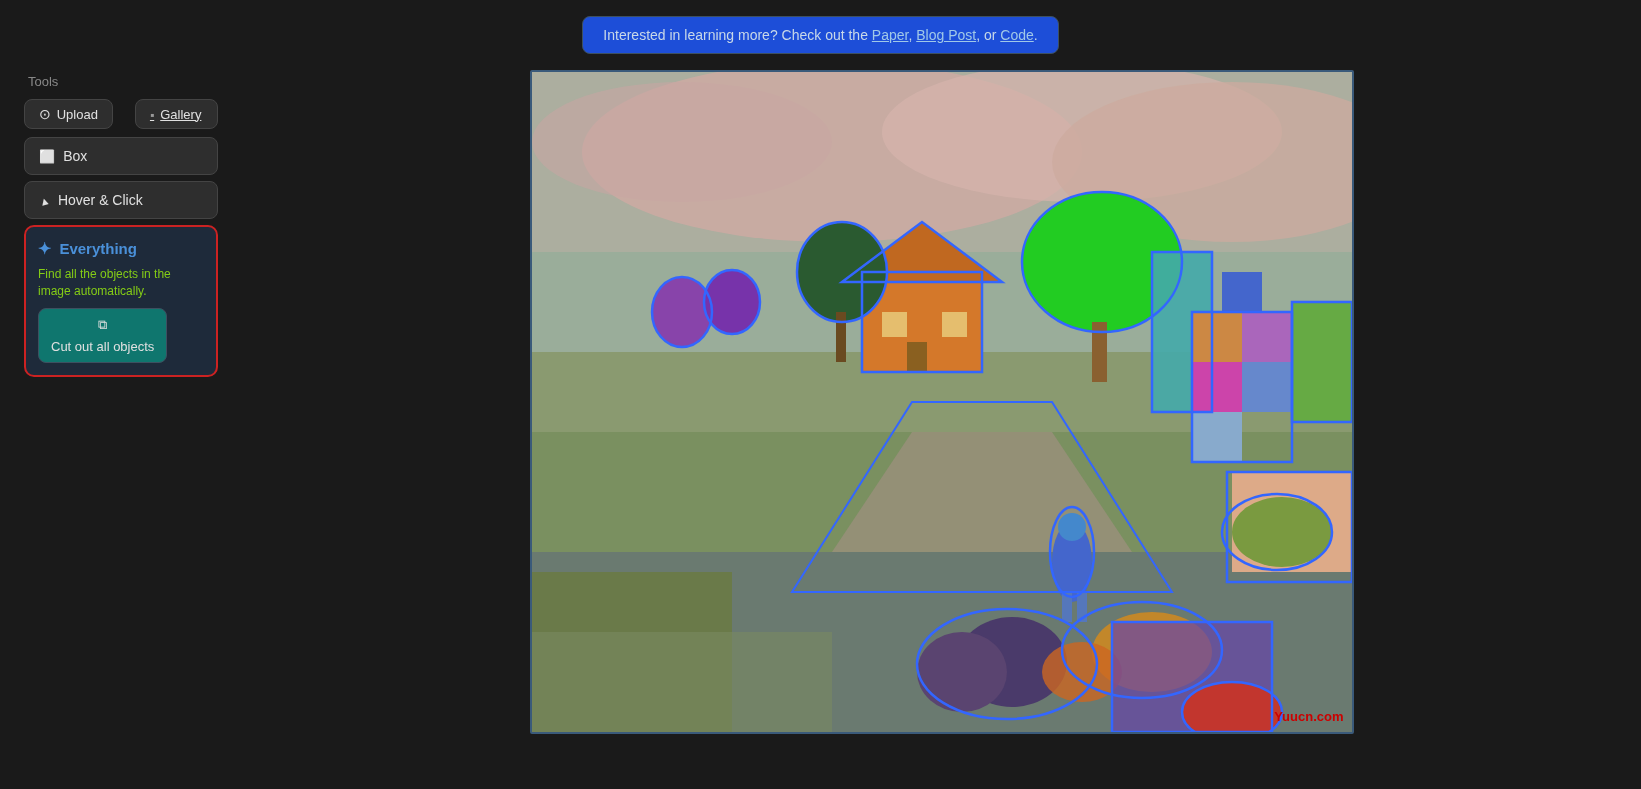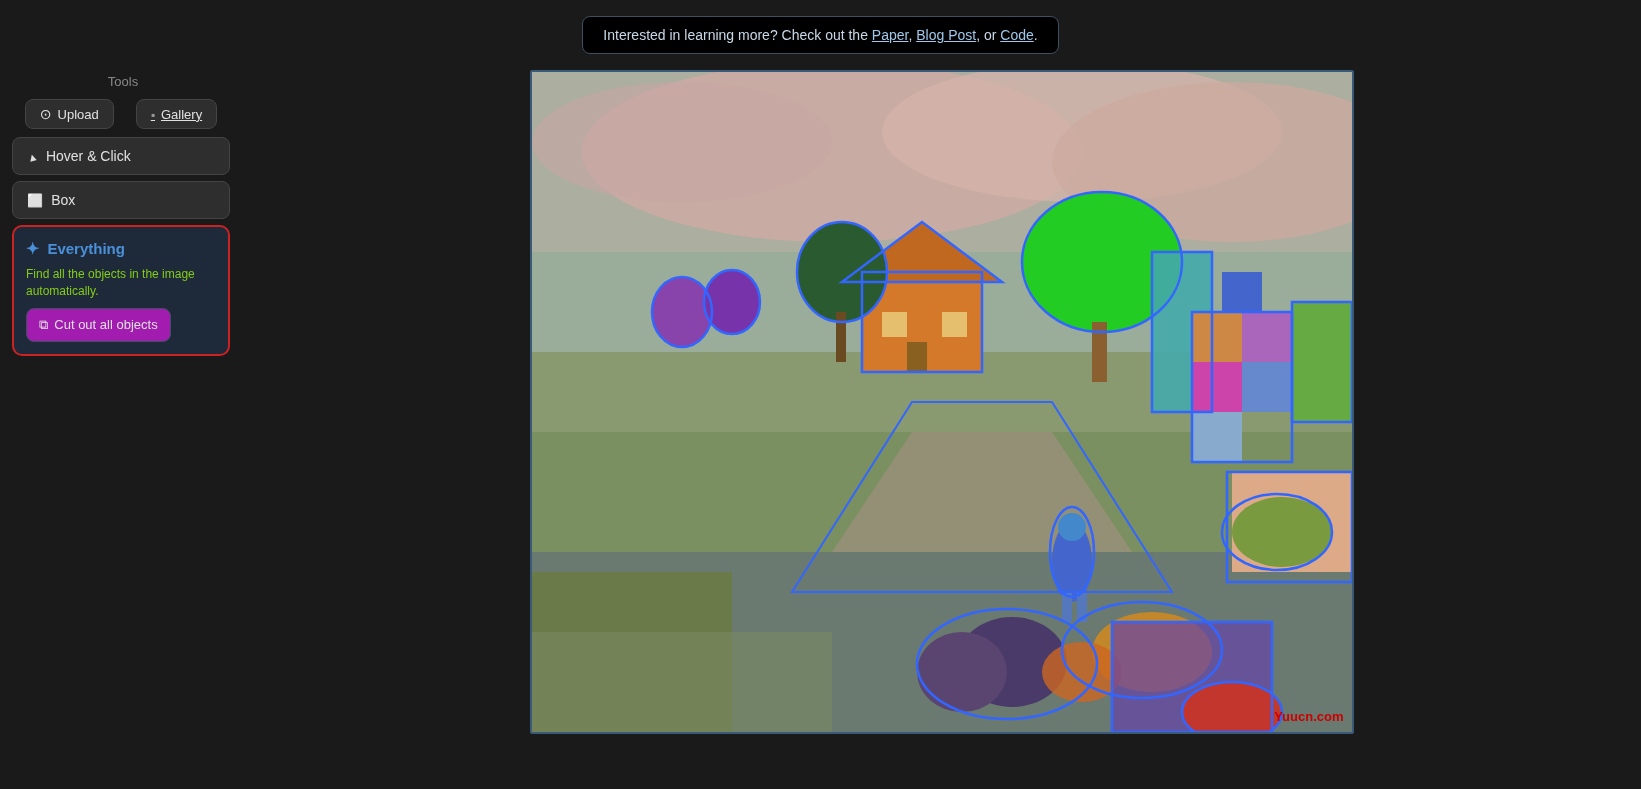--- a/index.html
+++ b/index.html
@@ -16,21 +16,21 @@
 
     
     .top-bar {
       display: flex;
       justify-content: center;
       align-items: center;
       padding: 16px 0 8px 0;
       flex-shrink: 0;
     }
     .info-tooltip {
-      background-color: #000000;
+      background-color: #1d4ed8;
       border: 1px solid #3d5060;
       border-radius: 8px;
       padding: 10px 20px;
       font-size: 14px;
       color: #c8d8e8;
     }
     .info-tooltip a {
       color: #a0c8e8;
       text-decoration: underline;
       cursor: pointer;
@@ -40,25 +40,24 @@
     .main-layout {
       display: flex;
       flex: 1;
       overflow: hidden;
     }
 
     
     .sidebar {
       width: 242px;
       flex-shrink: 0;
-      padding: 12px 12px;
+      padding: 12px 24px;
       display: flex;
       flex-direction: column;
       gap: 6px;
-      align-items: center;
     }
     .tools-label {
       font-size: 13px;
       color: #888;
       margin-bottom: 4px;
       padding-left: 4px;
     }
     .tool-row {
       display: flex;
       gap: 22px;
@@ -110,31 +109,32 @@
       font-size: 15px;
       font-weight: 600;
       color: #4a90d9;
     }
     .everything-desc {
       font-size: 12px;
       color: #84cc16;
       line-height: 1.4;
     }
     .cut-all-btn {
-      background-color: #a21caf;
+      background-color: #0f766e;
       border: 1px solid #3d5060;
       border-radius: 8px;
       color: #e0e0e0;
       padding: 8px 12px;
       font-size: 13px;
       cursor: pointer;
       display: flex;
       align-items: center;
       gap: 6px;
       align-self: flex-start;
+      flex-direction: column;
     }
 
     
     .icon-upload::before { content: '⊙'; font-size: 14px; }
     .icon-gallery::before { content: '▪'; font-size: 12px; color: #999; }
     .icon-cursor::before { content: '▲'; font-size: 11px; transform: rotate(-15deg); display: inline-block; }
     .icon-box::before { content: '⬜'; font-size: 13px; }
     .icon-sparkle { color: #4a90d9; font-size: 16px; }
     .icon-cutout::before { content: '⧉'; font-size: 13px; }
     .icon-cutall::before { content: '⧉'; font-size: 13px; }
@@ -202,27 +202,27 @@
         <span class="icon-upload"></span>
         <span>Upload</span>
       </button>
       <button class="tool-btn gallery">
         <span class="icon-gallery"></span>
         <span>Gallery</span>
       </button>
     </div>
 
     <button class="tool-item">
+      <span class="icon-box"></span>
+      <span>Box</span>
+    </button>
+
+    <button class="tool-item">
       <span class="icon-cursor"></span>
       <span>Hover &amp; Click</span>
-    </button>
-
-    <button class="tool-item">
-      <span class="icon-box"></span>
-      <span>Box</span>
     </button>
 
     <div class="everything-panel">
       <div class="everything-title">
         <span class="icon-sparkle">✦</span>
         <span>Everything</span>
       </div>
       <div class="everything-desc">Find all the objects in the image automatically.</div>
       <button class="cut-all-btn">
         <span class="icon-cutall"></span>

